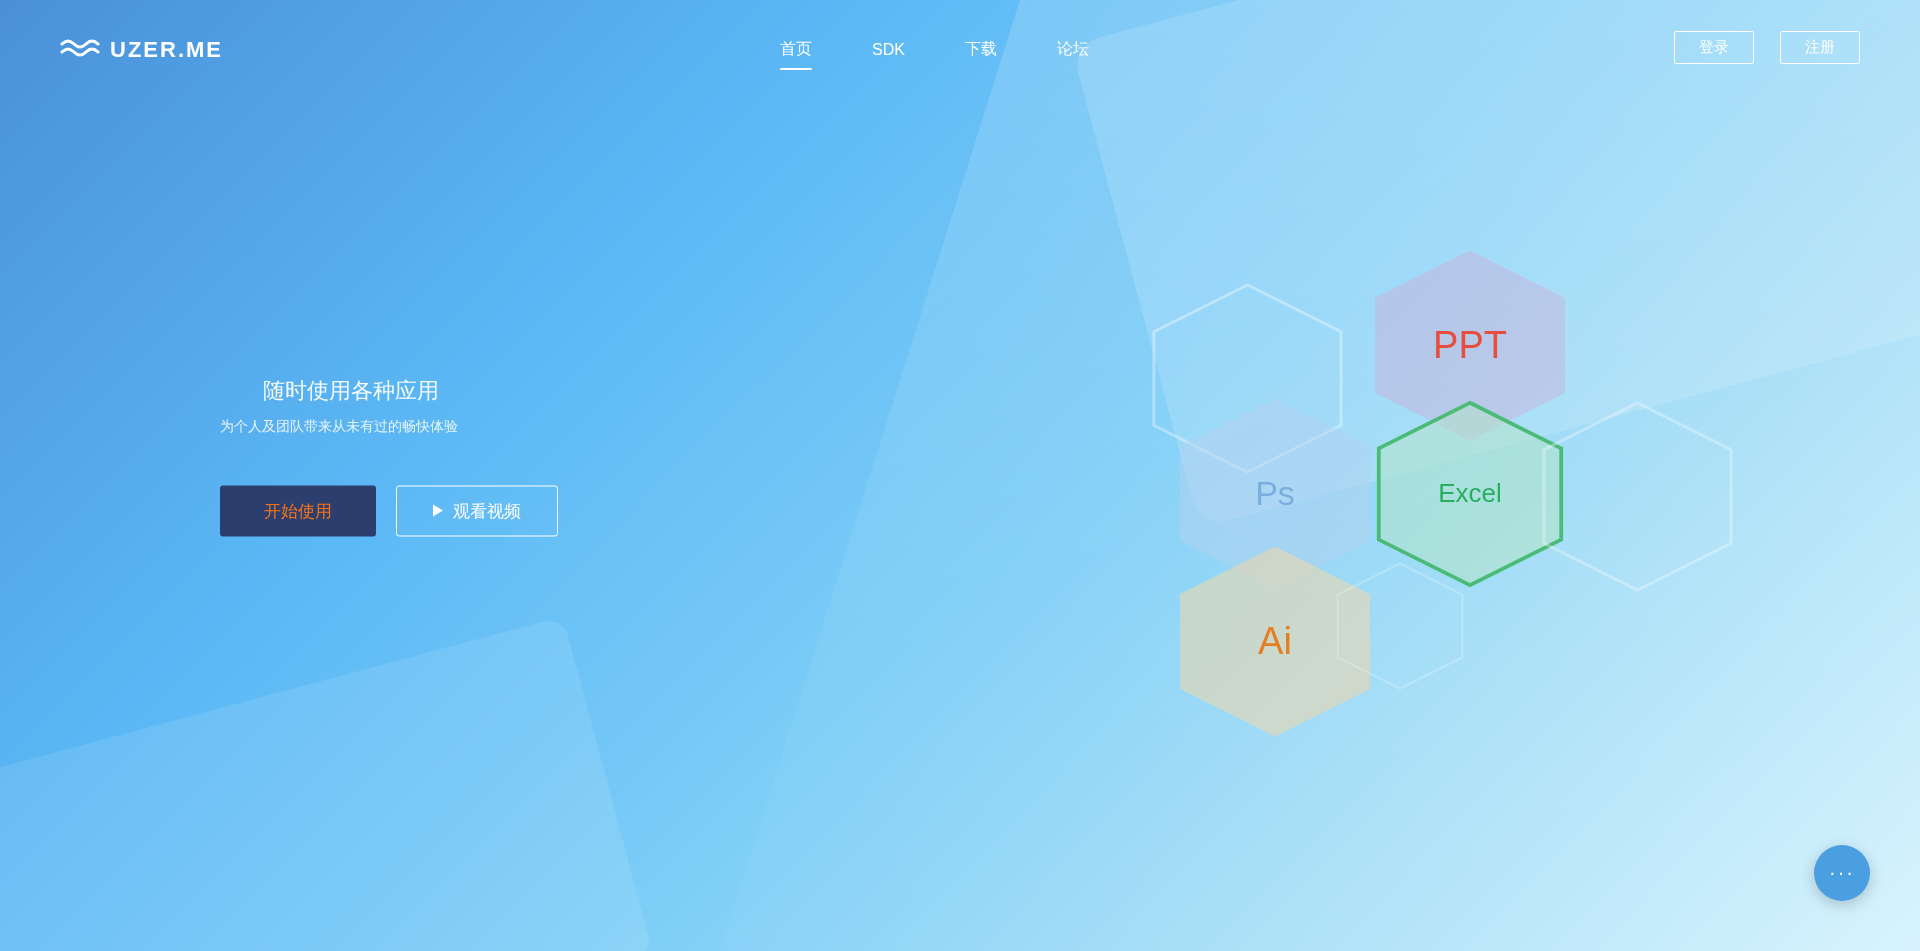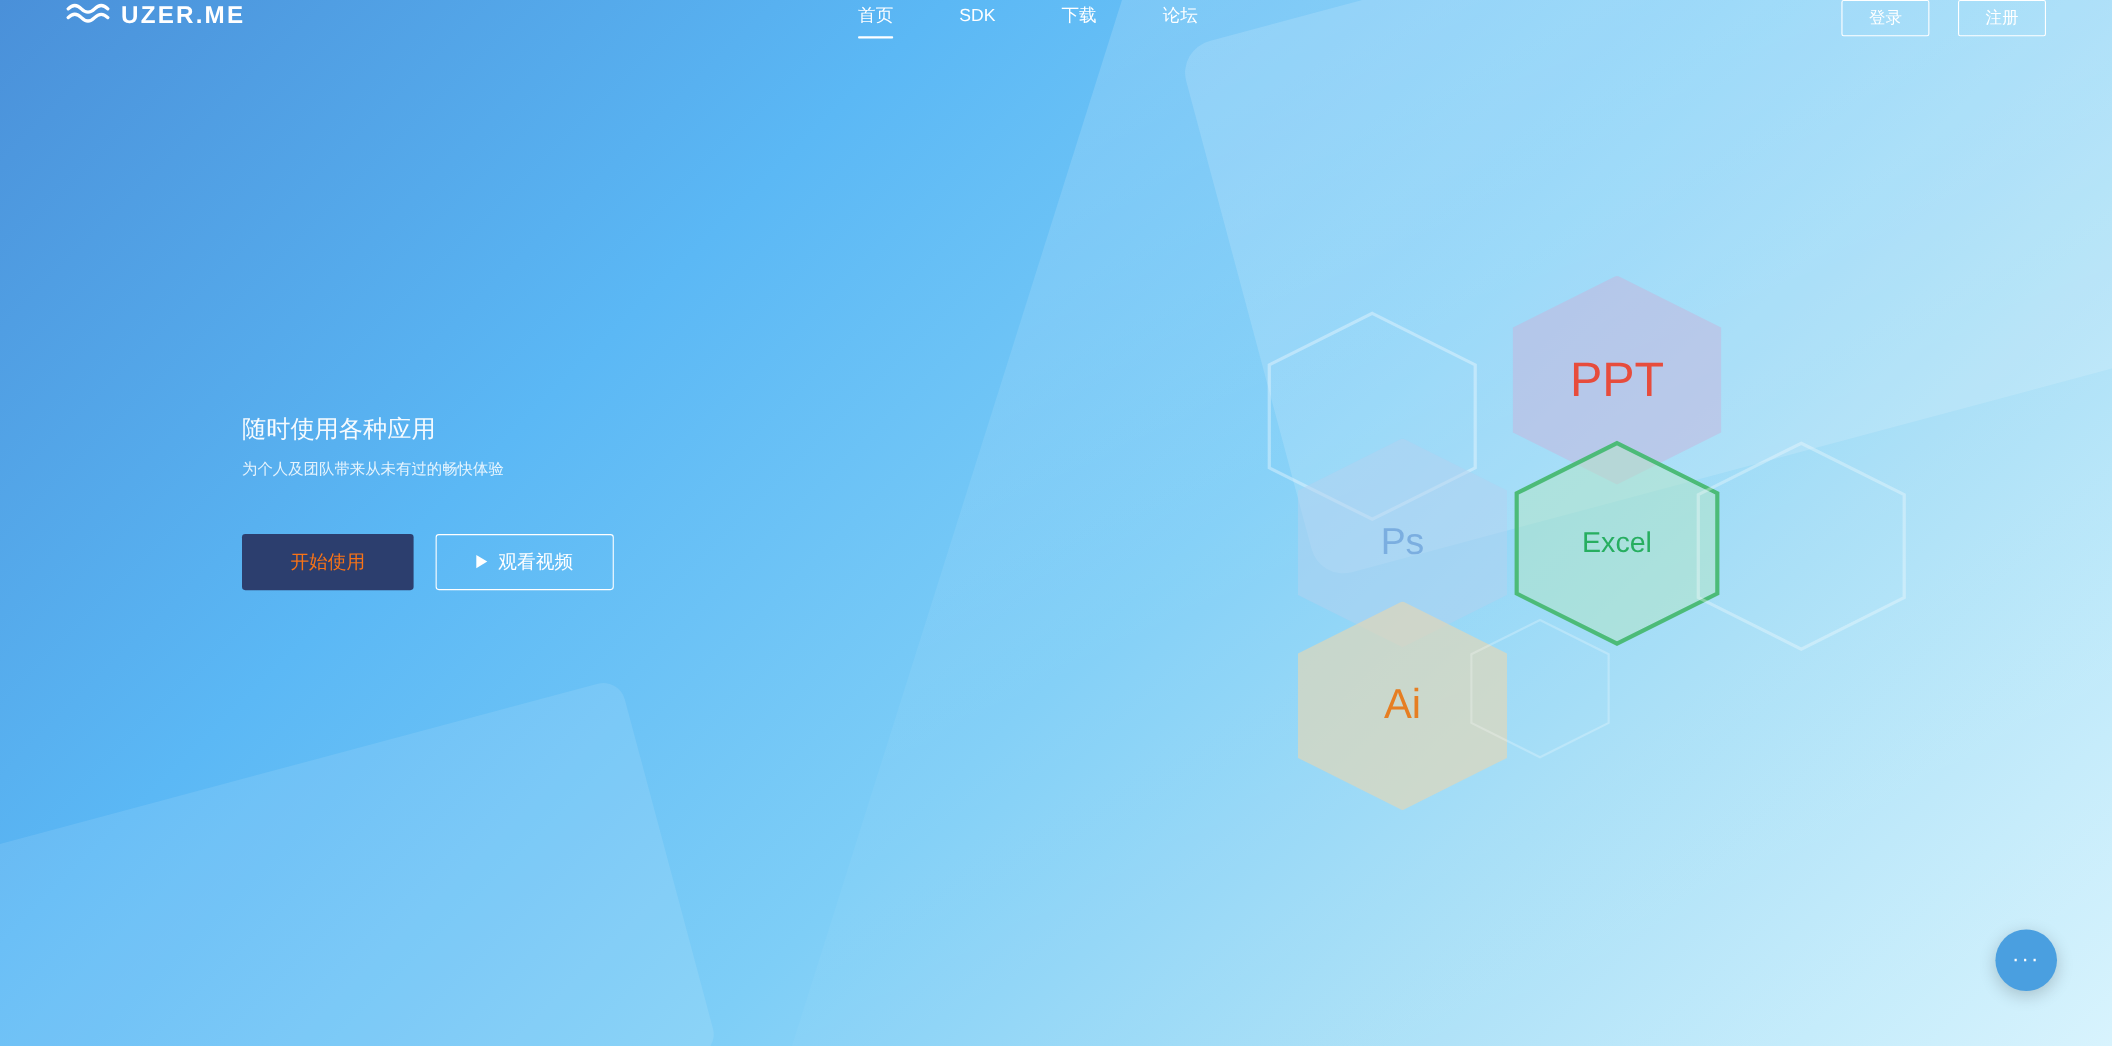--- a/index.html
+++ b/index.html
@@ -4,21 +4,21 @@
   <style>
     * { margin: 0; padding: 0; box-sizing: border-box; }
     body { font-family: 'Microsoft YaHei', 'PingFang SC', sans-serif; overflow-x: hidden; width: 1920px; min-height: 951px; }
 
     
     .navbar {
       position: absolute;
       top: 0; left: 0; right: 0;
       height: 64px;
       display: flex;
-      align-items: flex-start;
+      align-items: flex-end;
       padding: 0 60px;
       z-index: 10;
     }
     .navbar-logo {
       display: flex;
       align-items: center;
       gap: 10px;
       color: white;
       font-size: 22px;
       font-weight: bold;
@@ -127,20 +127,21 @@
       color: white;
       letter-spacing: 4px;
       margin-bottom: 20px;
       text-shadow: 0 2px 8px rgba(0,0,0,0.1);
     }
     .hero-subtitle {
       font-size: 22px;
       color: rgba(255,255,255,0.95);
       margin-bottom: 12px;
       font-weight: 300;
+      margin-left: 43px;
     }
     .hero-desc {
       font-size: 14px;
       color: rgba(255,255,255,0.85);
       margin-bottom: 50px;
     }
     .hero-buttons {
       display: flex;
       gap: 20px;
       align-items: center;
@@ -185,21 +186,21 @@
     }
 
     .hexagon {
       position: absolute;
       width: 190px;
       height: 190px;
       clip-path: polygon(50% 0%, 100% 25%, 100% 75%, 50% 100%, 0% 75%, 0% 25%);
       display: flex;
       align-items: center;
       justify-content: center;
-      font-size: 44px;
+      font-size: 38px;
       font-weight: 500;
     }
 
     
     .hex-ppt {
       background: rgba(200, 180, 220, 0.5);
       left: 195px;
       top: 0;
       color: #e74c3c;
     }

